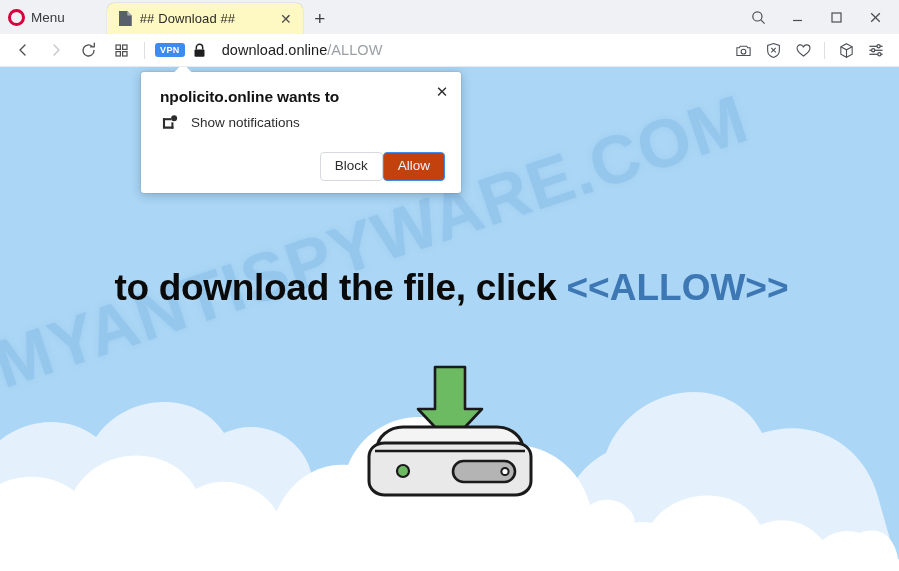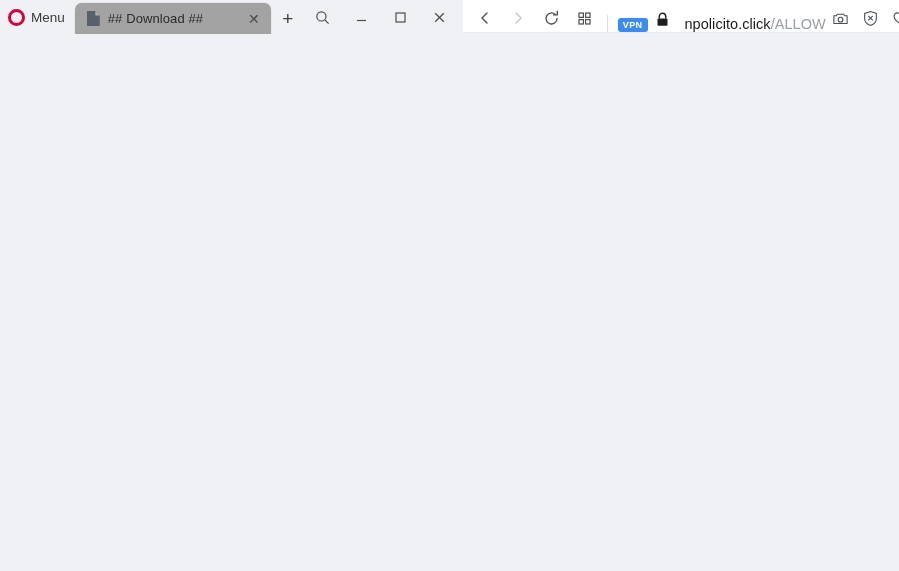--- a/index.html
+++ b/index.html
@@ -9,21 +9,21 @@
     overflow: hidden;
     background: #ffffff;
   }
 
   
   #browser-window {
     width: 899px; height: 571px;
     position: relative;
     background: #eff1f4;
     display: flex;
-    flex-direction: row;
+    flex-direction: column;
   }
 
   
   #tabstrip {
     height: 34px;
     background: #eff1f4;
     display: flex;
     align-items: flex-end;
     position: relative;
     flex: 0 0 34px;
@@ -39,27 +39,28 @@
     border-radius: 50%;
     flex: 0 0 17px;
   }
   #menu-label {
     font-size: 13.5px; color: #3b3b3b; white-space: nowrap;
   }
 
   .tab {
     height: 31px;
     min-width: 196px;
-    background: #a3a3a3;
+    background: #fef9c3;
     border-radius: 7px 7px 0 0;
     display: flex; align-items: center;
     padding: 0 6px 0 12px;
     gap: 8px;
     position: relative;
     box-shadow: 0 -0.5px 0 rgba(0,0,0,0.10), -0.5px 0 0 rgba(0,0,0,0.07), 0.5px 0 0 rgba(0,0,0,0.07);
+    margin-left: 32px;
   }
   .tab-favicon {
     width: 13px; height: 15px;
     position: relative; flex: 0 0 13px;
   }
   .tab-favicon::before {
     content: ""; position: absolute; inset: 0;
     background: #58606b;
     clip-path: polygon(0 0, 66% 0, 100% 30%, 100% 100%, 0 100%);
   }
@@ -97,21 +98,21 @@
     display: flex; align-items: center; justify-content: center;
     color: #4d4d4d;
   }
   .wc svg { display: block; }
 
   
   #navbar {
     height: 33px;
     flex: 0 0 33px;
     background: #ffffff;
-    display: flex; align-items: flex-end;
+    display: flex; align-items: center;
     padding: 0 8px 0 6px;
     gap: 0;
     border-bottom: 1px solid #e8eaed;
   }
   .navbtn {
     width: 33px; height: 28px;
     display: flex; align-items: center; justify-content: center;
     border-radius: 5px;
     color: #4d4d4d;
   }
@@ -370,21 +371,21 @@
 
     <div id="vpn-badge">VPN</div>
 
     <div id="lock-icon">
       <svg width="13" height="15" viewBox="0 0 13 15" fill="none">
         <path d="M3.3 6.6V4.5a3.2 3.2 0 0 1 6.4 0v2.1" stroke="#1f1f1f" stroke-width="1.45"></path>
         <rect x="1.5" y="6.4" width="10" height="7.4" rx="1.1" fill="#1f1f1f"></rect>
       </svg>
     </div>
 
-    <div id="address-text" title="npolicito.online"><span>npolicito.click</span><span class="path">/ALLOW</span></div>
+    <div id="address-text" title="npolicito.online"><span>download.online</span><span class="path">/ALLOW</span></div>
 
     <div id="toolbar-right">
       <div class="tbicon">
         <svg width="17" height="17" viewBox="0 0 18 18" fill="none" stroke="currentColor" stroke-width="1.15">
           <path d="M2 6.1h2.5l1.1-1.6h6.8l1.1 1.6H16v8.2H2z"></path>
           <circle cx="9" cy="10.2" r="2.5"></circle>
         </svg>
       </div>
       <div class="tbicon">
         <svg width="17" height="17" viewBox="0 0 18 18" fill="none" stroke="currentColor" stroke-width="1.15">

